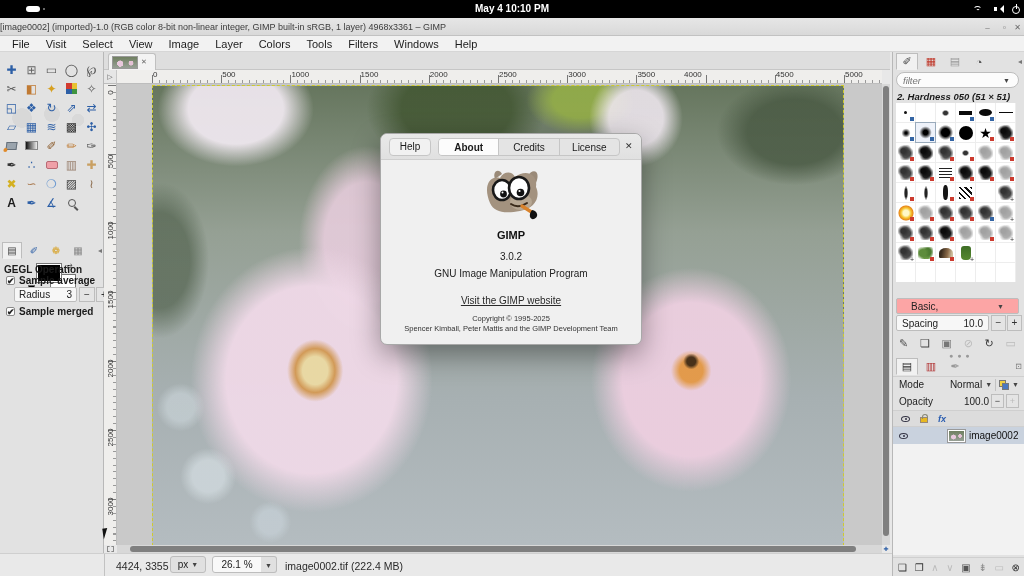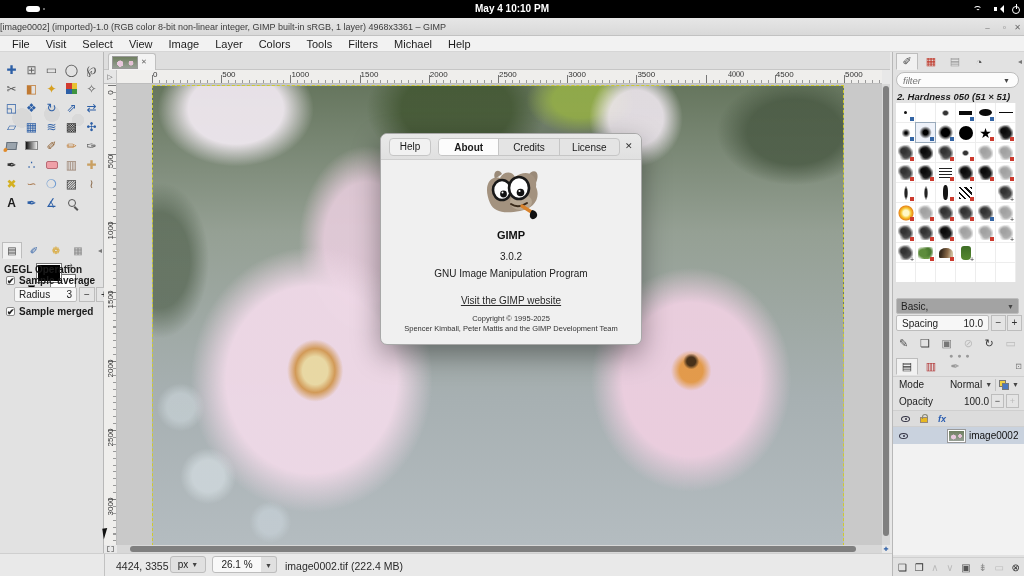--- a/index.html
+++ b/index.html
@@ -169,21 +169,21 @@
   .bc-sun::before { content:""; width:16px; height:16px; border-radius:50%;
     background:radial-gradient(circle,#fff8c8 0 25%,#f6c42e 45%,#e8881c 62%,transparent 72%); }
   .bc-leaves::before { content:""; width:15px; height:12px;
     background:radial-gradient(circle at 30% 50%,#5d8c3b 0 28%,transparent 55%),
                radial-gradient(circle at 65% 40%,#4d7c31 0 28%,transparent 55%),
                radial-gradient(circle at 55% 75%,#6d9c47 0 25%,transparent 50%); }
   .bc-wing::before { content:""; width:14px; height:10px; border-radius:50% 50% 10% 10%;
     background:linear-gradient(100deg,#3a2c1e 20%,#8a6a48 60%,#d0c0a0 90%); }
   .bc-pepper::before { content:""; width:10px; height:14px; background:linear-gradient(#3e6d26,#56882f); border-radius:3px 3px 4px 4px; }
 
-  #presetrow { left:3px; top:246px; width:123px; height:16px; background:#a3a3a3; border:1px solid #bdbdbd; border-radius:2px; display:flex; align-items:center; padding:0 4px; font-size:10px; color:#222; }
+  #presetrow { left:3px; top:246px; width:123px; height:16px; background:#fca5a5; border:1px solid #bdbdbd; border-radius:2px; display:flex; align-items:center; padding:0 14px; font-size:10px; color:#222; }
   #spacingrow { left:3px; top:263px; width:93px; height:16px; background:#f7f7f7; border:1px solid #bdbdbd; border-radius:2px; display:flex; align-items:center; padding:0 5px; font-size:10px; color:#222; }
   .sp-btn { top:263px; width:15px; height:16px; background:#e4e4e4; border:1px solid #bdbdbd; font-size:10px; color:#333; text-align:center; line-height:14px; }
   #brush-actions { left:3px; top:283px; width:123px; height:17px; display:flex; justify-content:space-between; padding:0 3px; align-items:center; }
   .ba { font-size:11px; }
   #dock-dots { left:56px; top:300px; font-size:7px; color:#999; letter-spacing:1px; }
   #ly-tabs { left:3px; top:305px; width:126px; height:18px; display:flex; gap:2px; align-items:flex-end; }
   #moderow { left:0px; top:324px; width:132px; height:16px; border-top:1px solid #cfcfcf; display:flex; align-items:center; padding:0 6px; font-size:10px; color:#222; gap:3px; }
   #opacityrow { left:0px; top:341px; width:132px; height:16px; display:flex; align-items:center; padding:0 6px; font-size:10px; color:#222; }
   .op-btn { width:13px; height:14px; background:#e4e4e4; border:1px solid #bdbdbd; font-size:9px; text-align:center; line-height:12px; color:#333; margin-left:2px; }
   #lockrow { left:0px; top:358px; width:132px; height:17px; background:#dcdcdc; border-top:1px solid #cfcfcf; border-bottom:1px solid #cfcfcf; display:flex; align-items:center; gap:10px; padding:0 8px; }
@@ -251,21 +251,21 @@
 <div class="abs" id="menubar">
     <span class="menu-item">File</span>
     <span class="menu-item">Visit</span>
     <span class="menu-item">Select</span>
     <span class="menu-item">View</span>
     <span class="menu-item">Image</span>
     <span class="menu-item">Layer</span>
     <span class="menu-item">Colors</span>
     <span class="menu-item">Tools</span>
     <span class="menu-item">Filters</span>
-    <span class="menu-item">Michael</span>
+    <span class="menu-item">Windows</span>
     <span class="menu-item">Help</span>
   </div>
 
 <div class="abs" id="leftdock">
   <div class="abs" id="toolgrid">
       <div class="tool">
         <span style="color: rgb(45, 95, 166);">✚</span>
       </div>
       <div class="tool">
         <span style="color: rgb(102, 102, 102);">⊞</span>
@@ -441,21 +441,21 @@
 <div class="abs" id="ruler-corner">▷</div>
 <div class="abs" id="hruler">
     <span class="abs hr-label" style="left: 36px;">0</span>
     <span class="abs hr-label" style="left: 105.2px;">500</span>
     <span class="abs hr-label" style="left: 174.4px;">1000</span>
     <span class="abs hr-label" style="left: 243.6px;">1500</span>
     <span class="abs hr-label" style="left: 312.8px;">2000</span>
     <span class="abs hr-label" style="left: 382px;">2500</span>
     <span class="abs hr-label" style="left: 451.2px;">3000</span>
     <span class="abs hr-label" style="left: 520.4px;">3500</span>
-    <span class="abs hr-label" style="left: 611px; font-family: Liberation Serif, serif;">4000</span>
+    <span class="abs hr-label" style="left: 567px;">4000</span>
     <span class="abs hr-label" style="left: 658.8px;">4500</span>
     <span class="abs hr-label" style="left: 728px;">5000</span>
   </div>
 <div class="abs" id="vruler">
     <span class="abs vr-label" style="top: 4px;">0</span>
     <span class="abs vr-label" style="top: 73px;">500</span>
     <span class="abs vr-label" style="top: 142px;">1000</span>
     <span class="abs vr-label" style="top: 211px;">1500</span>
     <span class="abs vr-label" style="top: 280px;">2000</span>
     <span class="abs vr-label" style="top: 349px;">2500</span>

